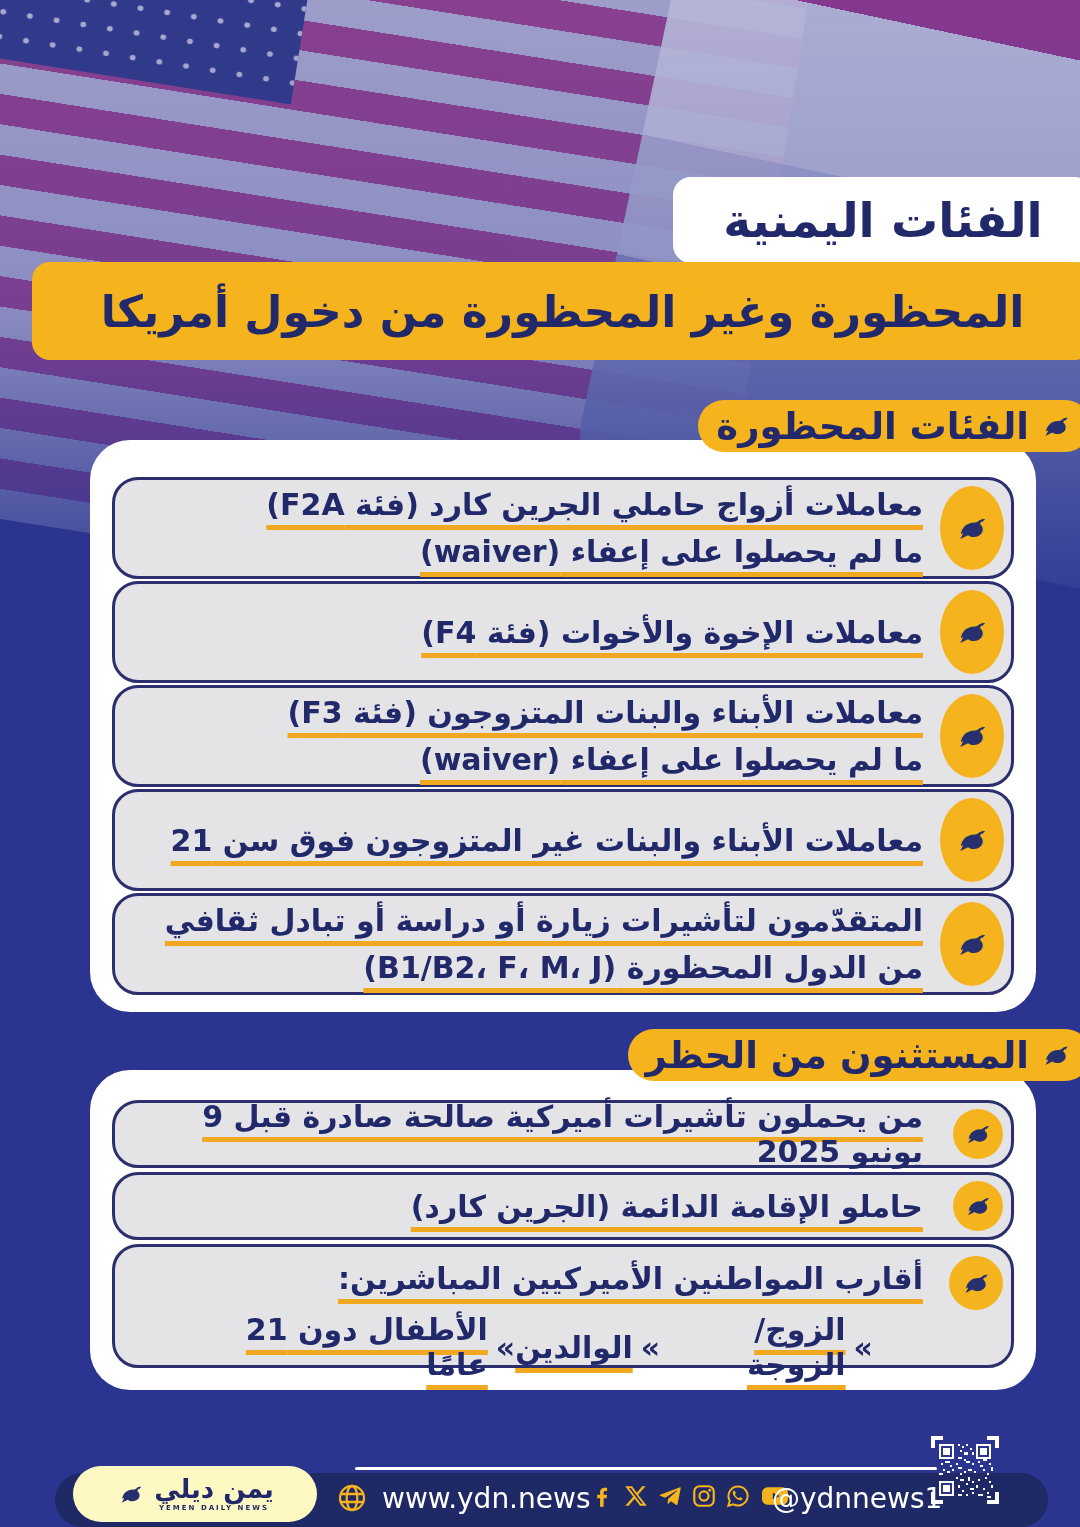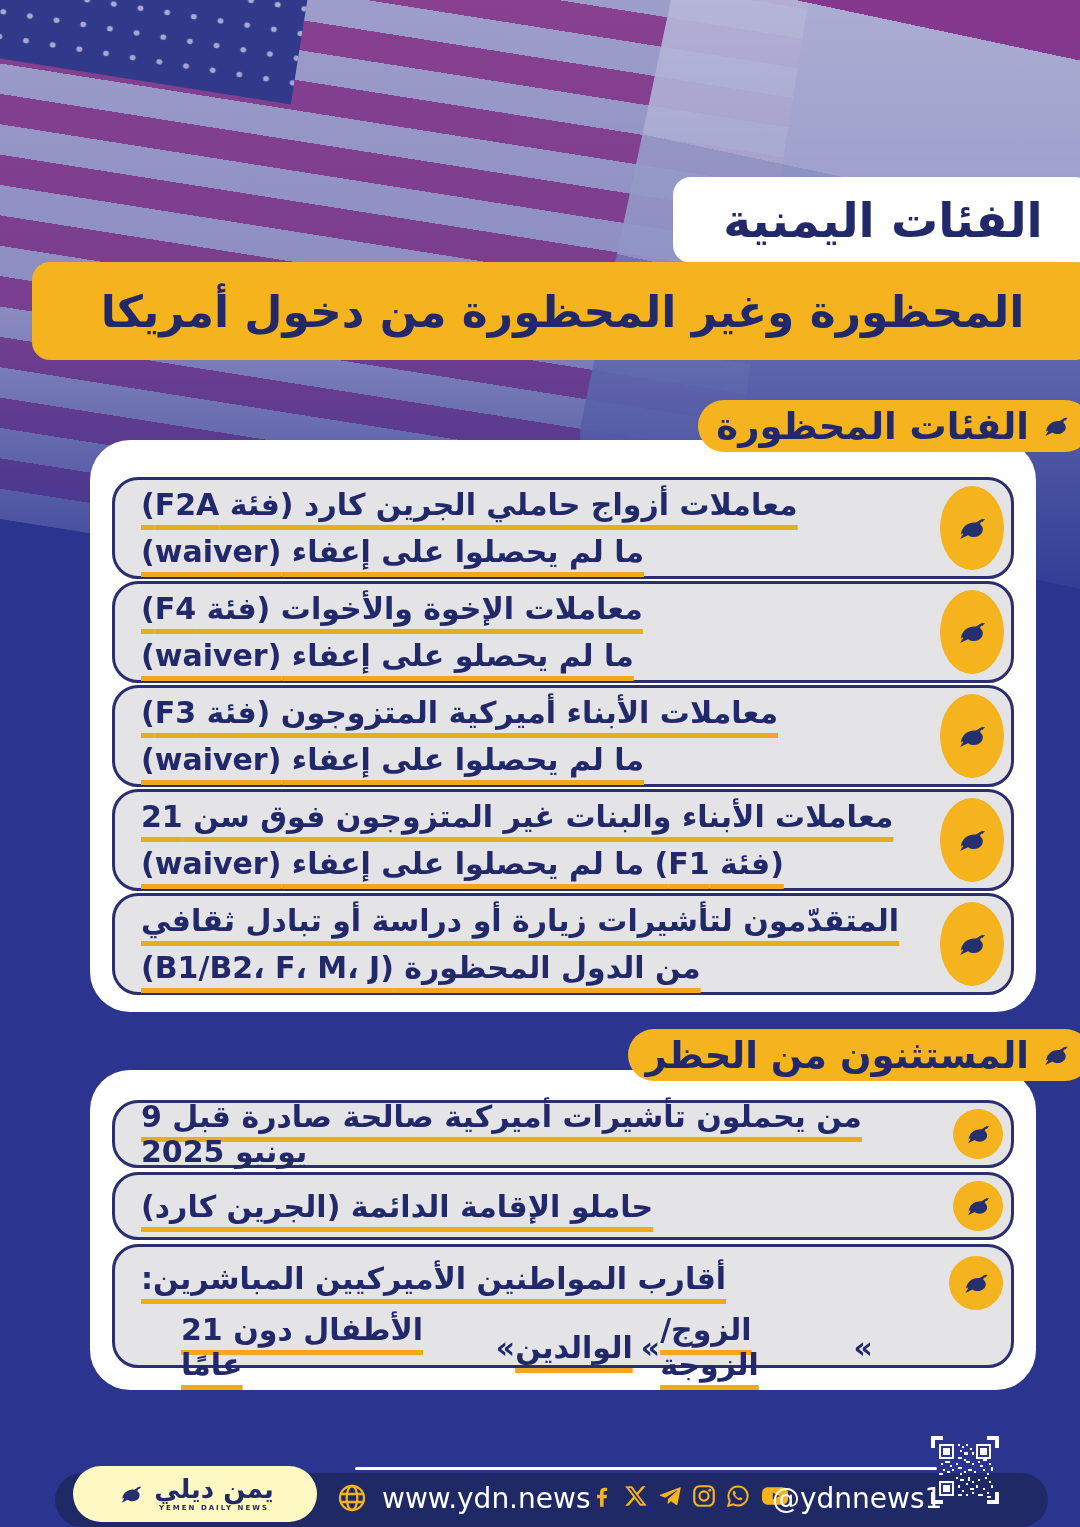--- a/index.html
+++ b/index.html
@@ -29,21 +29,21 @@
   .badge{position:absolute;right:32px;height:52px;background:#f5b41d;border-radius:27px;
          display:flex;align-items:center;gap:10px;padding:0 18px;color:#22296b;
          font-weight:800;font-size:37px;z-index:5;}
   
   .panel{position:absolute;left:90px;right:87px;background:#ffffff;border-radius:40px;z-index:2;}
   #panel-banned{top:440px;height:572px;}
   #panel-exempt{top:1070px;height:320px;}
   
   .item{position:absolute;left:112px;right:109px;background:#e4e3e6;border:3px solid #2b2f6e;
         border-radius:26px;z-index:3;display:flex;align-items:center;}
-  .item-text{width:100%;padding:4px 88px 4px 26px;text-align:left;color:#22296b;
+  .item-text{width:100%;padding:4px 88px 4px 26px;text-align:right;color:#22296b;
              font-weight:800;font-size:30px;line-height:47px;}
   .one-line .item-text{line-height:normal;}
   .line{text-decoration:underline;text-decoration-color:#f0a81e;
         text-decoration-thickness:5px;text-underline-offset:10px;}
   .bubble{position:absolute;background:#f5b41d;border-radius:50%;
           display:flex;align-items:center;justify-content:center;}
   .bubble-lg{right:7px;top:6px;bottom:6px;width:64px;}
   .bubble-sm{right:8px;top:50%;transform:translateY(-50%);width:50px;height:50px;}
   .bubble-top{right:8px;top:9px;width:54px;height:54px;}
   .subrow{display:flex;justify-content:space-between;align-items:center;
@@ -110,45 +110,43 @@
     <span class="bubble bubble-lg">
         <svg width="38" height="38">
           <use href="#bird" width="38" height="38"></use>
         </svg>
       </span>
   </div>
 
   <div class="item" style="top:581px;height:96px">
     <div class="item-text">
       <div class="line">معاملات الإخوة والأخوات (فئة F4)</div>
-      <div class="line">ما لم يحصلو على إعفاء ‪(waiver)‬</div>
     </div>
     <span class="bubble bubble-lg">
         <svg width="38" height="38">
           <use href="#bird" width="38" height="38"></use>
         </svg>
       </span>
   </div>
 
   <div class="item" style="top:685px;height:96px">
     <div class="item-text">
-      <div class="line">معاملات الأبناء أميركية المتزوجون (فئة F3)</div>
+      <div class="line">معاملات الأبناء والبنات المتزوجون (فئة F3)</div>
       <div class="line">ما لم يحصلوا على إعفاء ‪(waiver)‬</div>
     </div>
     <span class="bubble bubble-lg">
         <svg width="38" height="38">
           <use href="#bird" width="38" height="38"></use>
         </svg>
       </span>
   </div>
 
   <div class="item" style="top:789px;height:96px">
     <div class="item-text">
       <div class="line">معاملات الأبناء والبنات غير المتزوجون فوق سن 21</div>
-      <div class="line">(فئة F1) ما لم يحصلوا على إعفاء ‪(waiver)‬</div>
     </div>
     <span class="bubble bubble-lg">
         <svg width="38" height="38">
           <use href="#bird" width="38" height="38"></use>
         </svg>
       </span>
   </div>
 
   <div class="item" style="top:893px;height:96px">
     <div class="item-text">

